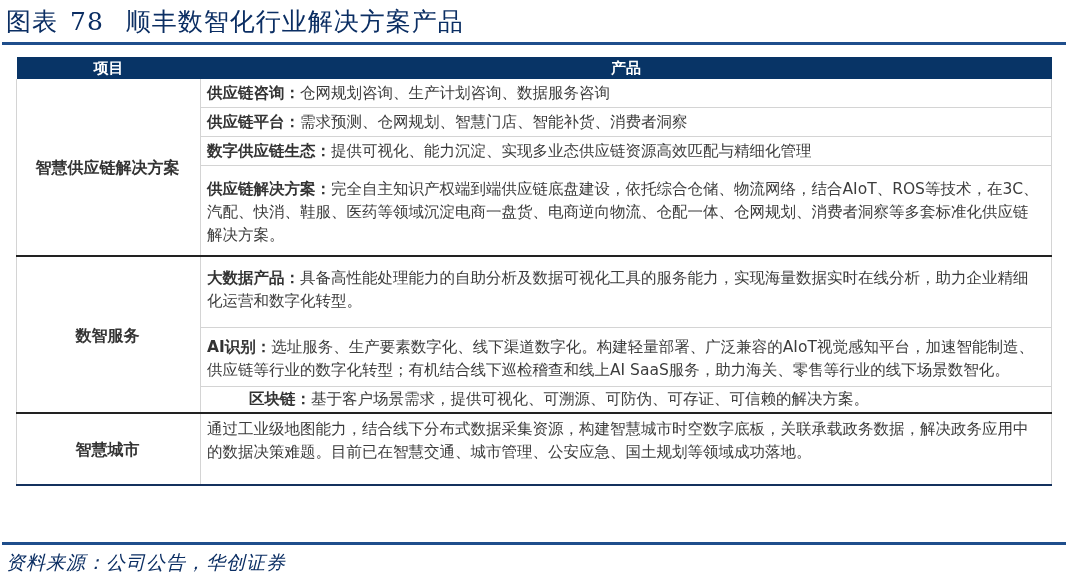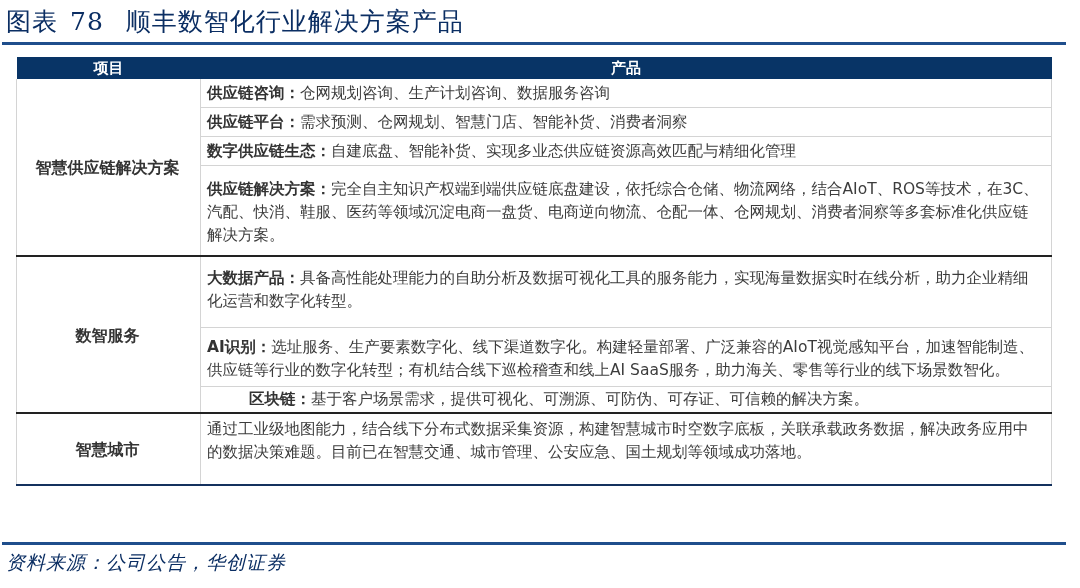--- a/index.html
+++ b/index.html
@@ -51,21 +51,21 @@
   <tbody>
 
     <tr>
       <td class="cat" rowspan="4" style="border-bottom:2px solid #222;">智慧供应链解决方案</td>
       <td class="rcol" style="height:23px;"><span class="lbl">供应链咨询：</span><span>仓网规划咨询、生产计划咨询、数据服务咨询</span></td>
     </tr>
     <tr>
       <td class="rcol" style="height:23px;"><span class="lbl">供应链平台：</span><span>需求预测、仓网规划、智慧门店、智能补货、消费者洞察</span></td>
     </tr>
     <tr>
-      <td class="rcol" style="height:23px;"><span class="lbl">数字供应链生态：</span><span>自建底盘、智能补货、实现多业态供应链资源高效匹配与精细化管理</span></td>
+      <td class="rcol" style="height:23px;"><span class="lbl">数字供应链生态：</span><span>提供可视化、能力沉淀、实现多业态供应链资源高效匹配与精细化管理</span></td>
     </tr>
     <tr class="last">
       <td class="rcol" style="padding-top:12px; padding-bottom:8px;"><span class="lbl">供应链解决方案：</span><span>完全自主知识产权端到端供应链底盘建设，依托综合仓储、物流网络，结合AIoT、ROS等技术，在3C、汽配、快消、鞋服、医药等领域沉淀电商一盘货、电商逆向物流、仓配一体、仓网规划、消费者洞察等多套标准化供应链解决方案。</span></td>
     </tr>
 
     <tr>
       <td class="cat" rowspan="3" style="border-bottom:2px solid #222;font-family:Liberation Serif, serif;">数智服务</td>
       <td class="rcol" style="padding-top:10px; padding-bottom:14px;"><span class="lbl">大数据产品：</span><span>具备高性能处理能力的自助分析及数据可视化工具的服务能力，实现海量数据实时在线分析，助力企业精细化运营和数字化转型。</span></td>
     </tr>
     <tr>

